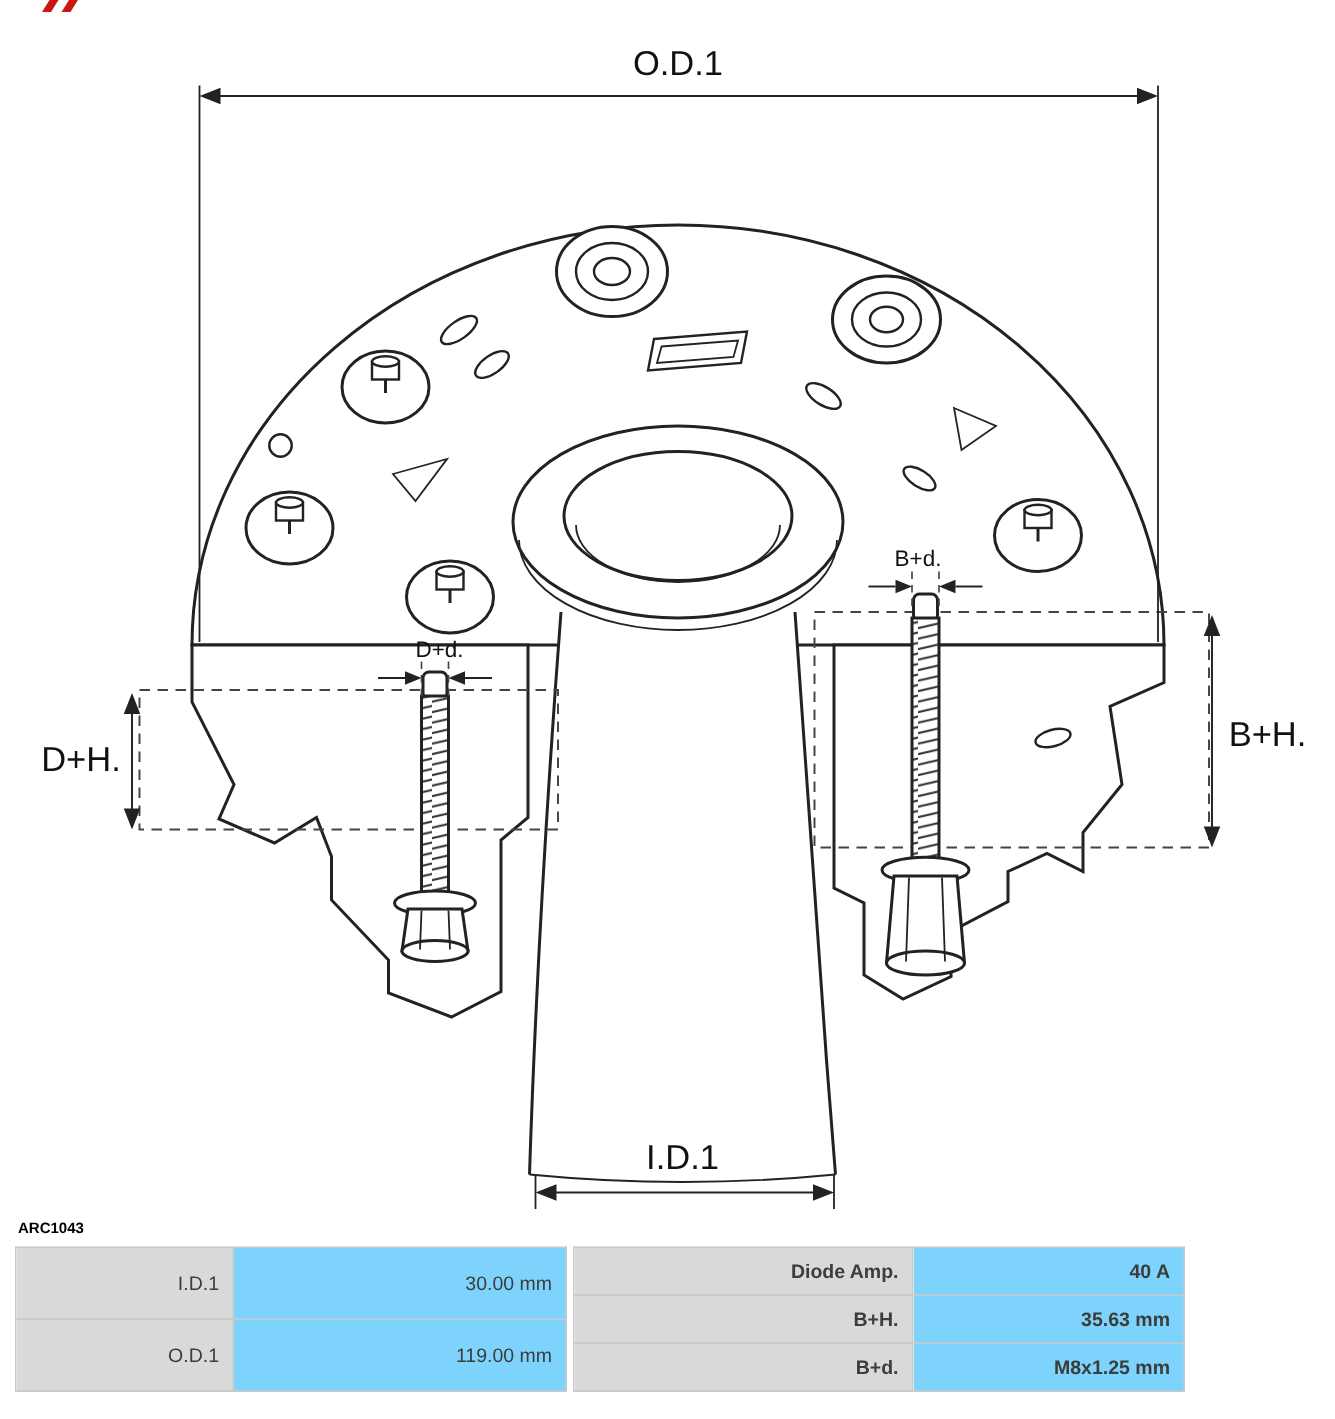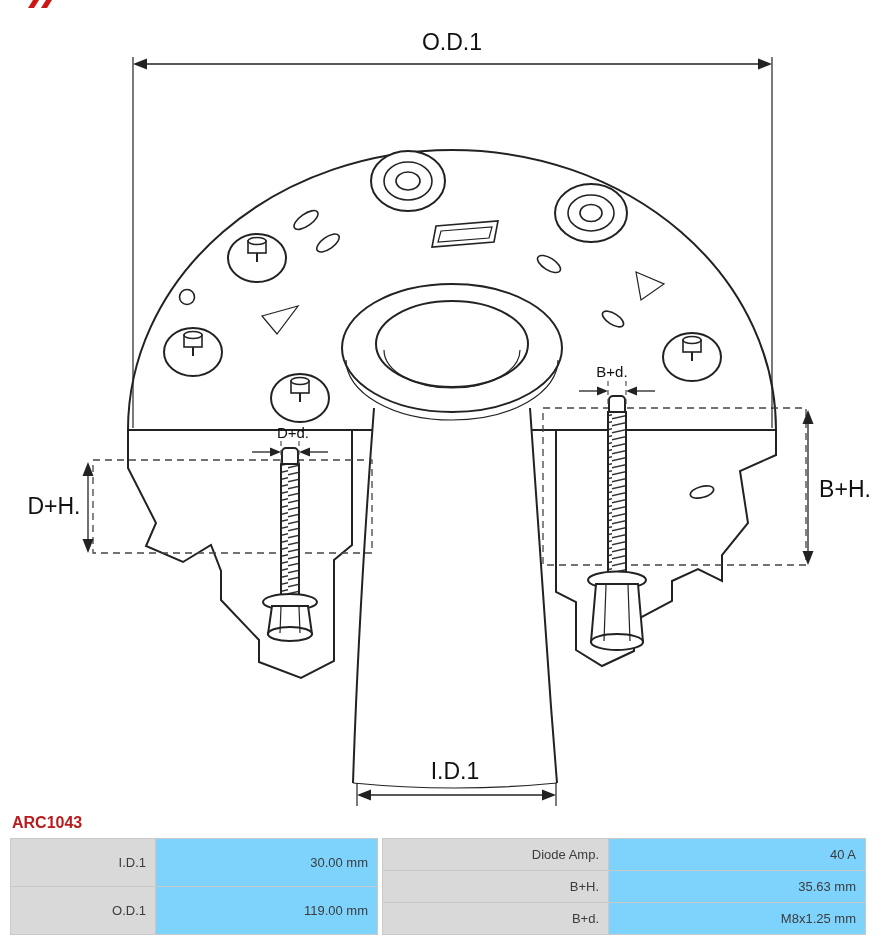--- a/index.html
+++ b/index.html
@@ -14,26 +14,26 @@
   .o2{fill:none;stroke:#222;stroke-width:2;}
   .ln{stroke:#222;stroke-width:1.3;fill:none;}
   .thin{stroke:#222;stroke-width:1.2;fill:none;}
   .dash{stroke:#444;stroke-width:1.3;fill:none;stroke-dasharray:7 5;}
   .dashv{stroke:#444;stroke-width:1.1;fill:none;stroke-dasharray:5 4;}
   .ar{fill:#222;stroke:none;}
   text.dim{font-family:"Liberation Sans",sans-serif;fill:#111;}
   text.big{font-size:23px;}
   text.small{font-size:15px;}
 
-  .partno{margin:6px 0 6px 12px;font-size:16px;font-weight:700;color:#b91c1c;}
+  .partno{margin:6px 0 6px 12px;font-size:10px;font-weight:700;color:#000000;}
 
   .tables{display:flex;gap:4px;margin:0 10px;}
   table.spec{border-collapse:collapse;font-size:13px;color:#3c3c3c;table-layout:fixed;}
   table.spec.left{width:368px;}
-  table.spec.right{width:484px;}
+  table.spec.right{width:408px;font-weight:bold;}
   table.spec td{border:1px solid #c9c9c9;text-align:right;padding:0 9px;height:31px;overflow:hidden;white-space:nowrap;}
   td.lbl{background:#d9d9d9;}
   td.val{background:#7dd3fc;}
 </style>
 </head>
 <body>
 
 <div class="page">
 
   <svg class="logo" width="34" height="8" viewBox="0 0 34 8">

